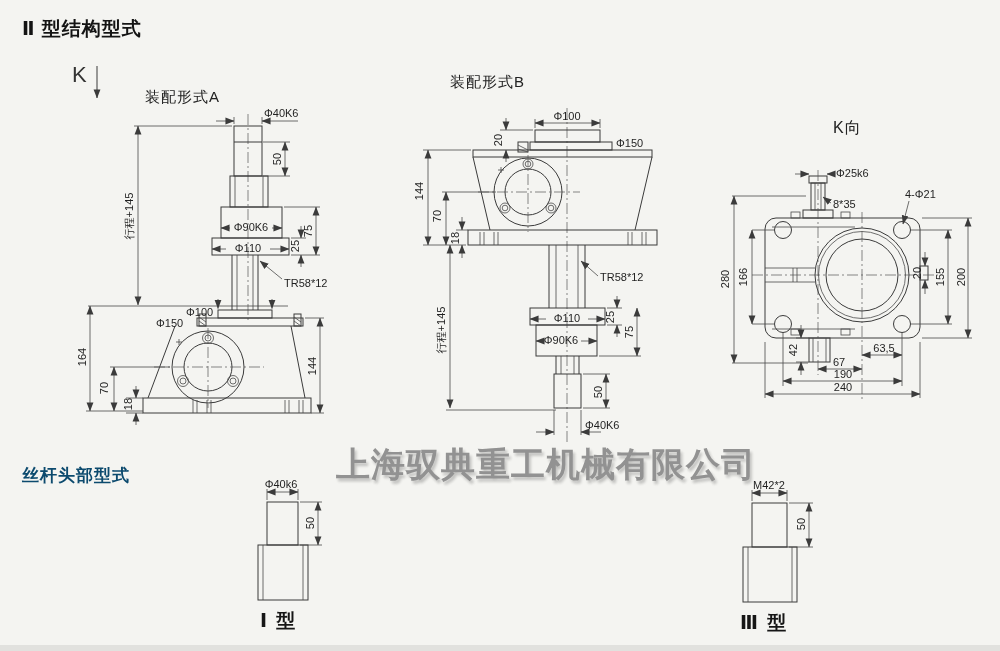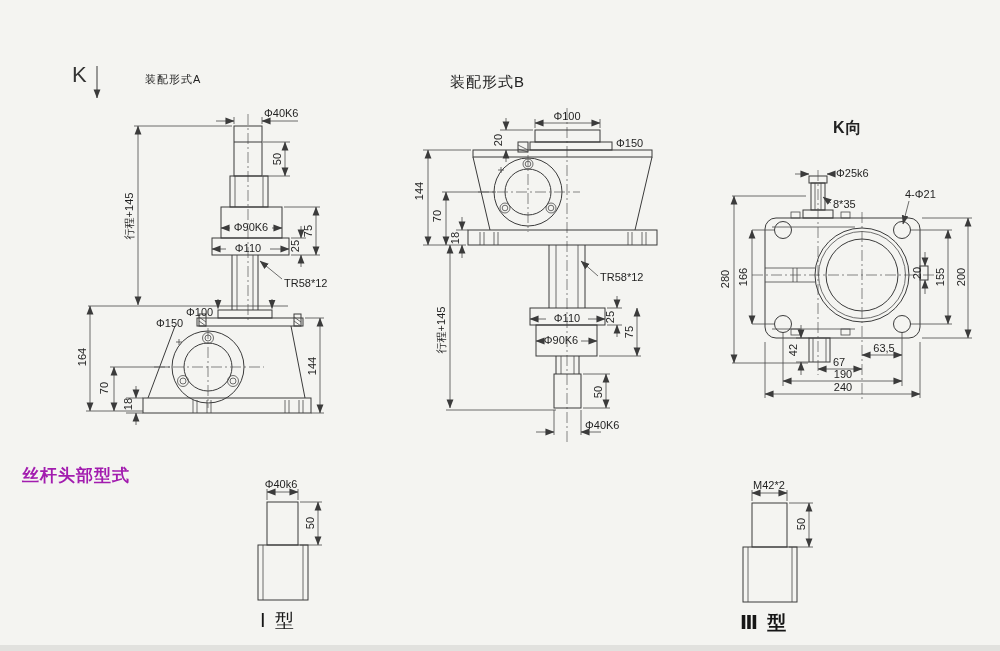--- a/index.html
+++ b/index.html
@@ -5,25 +5,25 @@
   html,body{margin:0;padding:0;}
   #page{
     position:relative;width:1000px;height:651px;overflow:hidden;
     background:#f4f4f1;
     font-family:"Liberation Sans","DejaVu Sans",sans-serif;
     color:#1f1f1f;
   }
   .hd{position:absolute;white-space:nowrap;}
   #page-title{left:22px;top:16px;font-size:19px;font-weight:bold;color:#141414;letter-spacing:1px;}
   #k-label{left:72px;top:62px;font-size:22px;color:#333;}
-  #view-a-title{left:145px;top:72px;font-size:11px;color:#222;letter-spacing:1px;}
+  #view-a-title{left:145px;top:88px;font-size:15px;color:#222;letter-spacing:1px;}
   #view-b-title{left:450px;top:73px;font-size:15px;color:#222;letter-spacing:1px;}
-  #view-k-title{left:833px;top:118px;font-size:16px;color:#222;letter-spacing:1px;font-weight:bold;}
-  #section2-title{left:22px;top:464px;font-size:17px;font-weight:bold;color:#a21caf;letter-spacing:1px;}
-  #type1-label{left:260px;top:608px;font-size:19px;font-weight:normal;color:#161616;letter-spacing:2px;}
+  #view-k-title{left:833px;top:118px;font-size:16px;color:#222;letter-spacing:1px;}
+  #section2-title{left:22px;top:464px;font-size:17px;font-weight:bold;color:#0c4a6e;letter-spacing:1px;}
+  #type1-label{left:260px;top:608px;font-size:19px;font-weight:bold;color:#161616;letter-spacing:2px;}
   #type3-label{left:740px;top:610px;font-size:19px;font-weight:bold;color:#161616;letter-spacing:2px;text-align:center;}
   #watermark{
     left:336px;top:442px;font-size:34px;font-weight:bold;color:#8d8d8d;
     letter-spacing:1px;text-shadow:2px 3px 3px rgba(60,60,60,0.30);
     opacity:.95;
   }
   #bottom-band{position:absolute;left:0;top:645px;width:1000px;height:6px;background:#e1e1de;}
   svg{position:absolute;left:0;top:0;}
   .ln{stroke:#3b3b3b;stroke-width:1;fill:none;}
   .thin{stroke:#4a4a4a;stroke-width:.8;fill:none;}
@@ -385,21 +385,23 @@
       <rect class="ln" x="743" y="547" width="54" height="55"></rect>
       <line class="thin" x1="748" y1="547" x2="748" y2="602"></line>
       <line class="thin" x1="792" y1="547" x2="792" y2="602"></line>
     </g>
     <g>
       <text class="dt" text-anchor="middle" x="769" y="489">M42*2</text>
       <text class="dt" text-anchor="middle" transform="rotate(-90 801 524)" x="801" y="528">50</text>
     </g>
   </svg>
 
+  <div class="hd" id="page-title">Ⅱ 型结构型式</div>
   <div class="hd" id="k-label">K</div>
   <div class="hd" id="view-a-title">装配形式A</div>
   <div class="hd" id="view-b-title">装配形式B</div>
   <div class="hd" id="view-k-title">K向</div>
   <div class="hd" id="section2-title">丝杆头部型式</div>
   <div class="hd" id="type1-label">Ⅰ 型</div>
   <div class="hd" id="type3-label">Ⅲ 型</div>
+  <div class="hd" id="watermark">上海驭典重工机械有限公司</div>
   <div id="bottom-band"></div>
 </div>
 
 </body></html>

